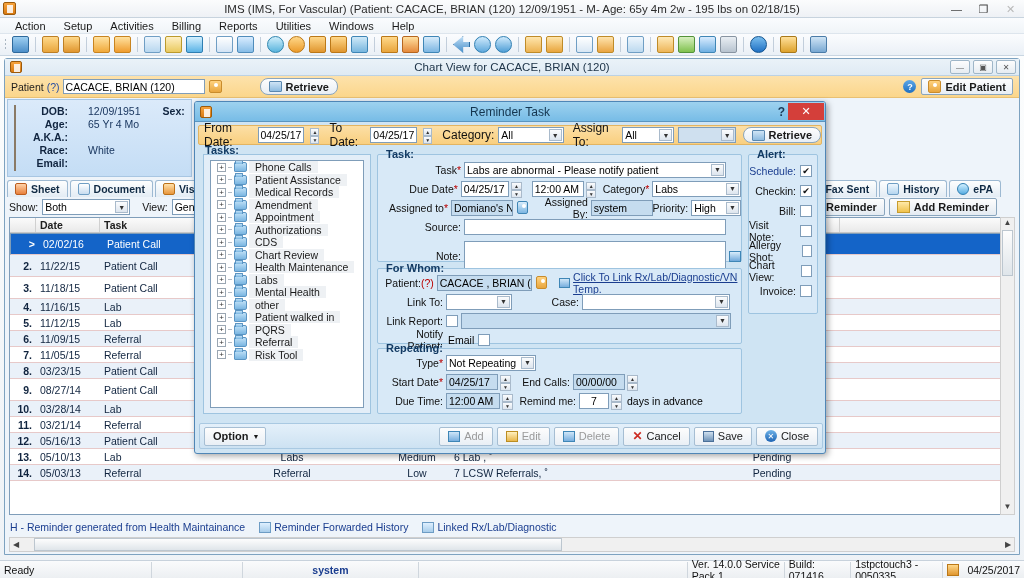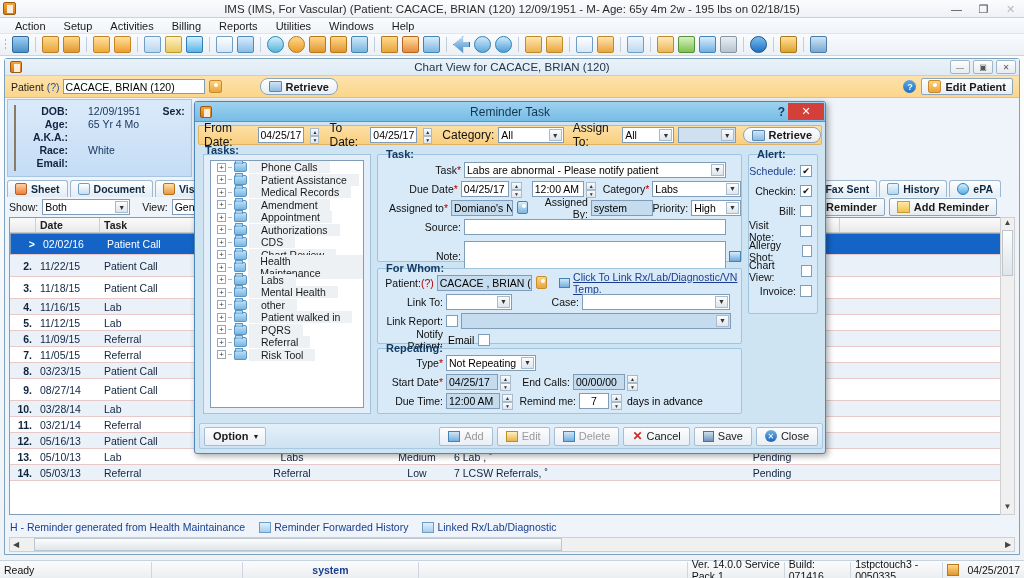--- a/index.html
+++ b/index.html
@@ -327,21 +327,21 @@
   }
   .dash { width: 4px; height: 1px; background: #b3bcc6; }
   .folder {
     width: 13px; height: 10px; position: relative;
     background: linear-gradient(#bfe0f6,#7ab6e2); border: 1px solid #5b95c3; border-radius: 1px 2px 2px 1px;
   }
   .folder::before {
     content:""; position:absolute; left:0; top:-3px; width:6px; height:3px;
     background: linear-gradient(#bfe0f6,#7ab6e2); border:1px solid #5b95c3; border-bottom:none; border-radius:1px 1px 0 0;
   }
-  .tlabel { font-size: 10.5px; color: #1a1a1a; background: #eef1f4; padding: 0 12px; }
+  .tlabel { font-size: 10.5px; color: #1a1a1a; background: #eef1f4; padding: 0 6px; }
 
   .taskpanel {
     position: absolute; left: 182px; top: 52px; width: 365px; height: 108px;
   }
   .forwhom {
     position: absolute; left: 182px; top: 166px; width: 365px; height: 76px;
   }
   .repeating {
     position: absolute; left: 182px; top: 246px; width: 365px; height: 66px;
   }

